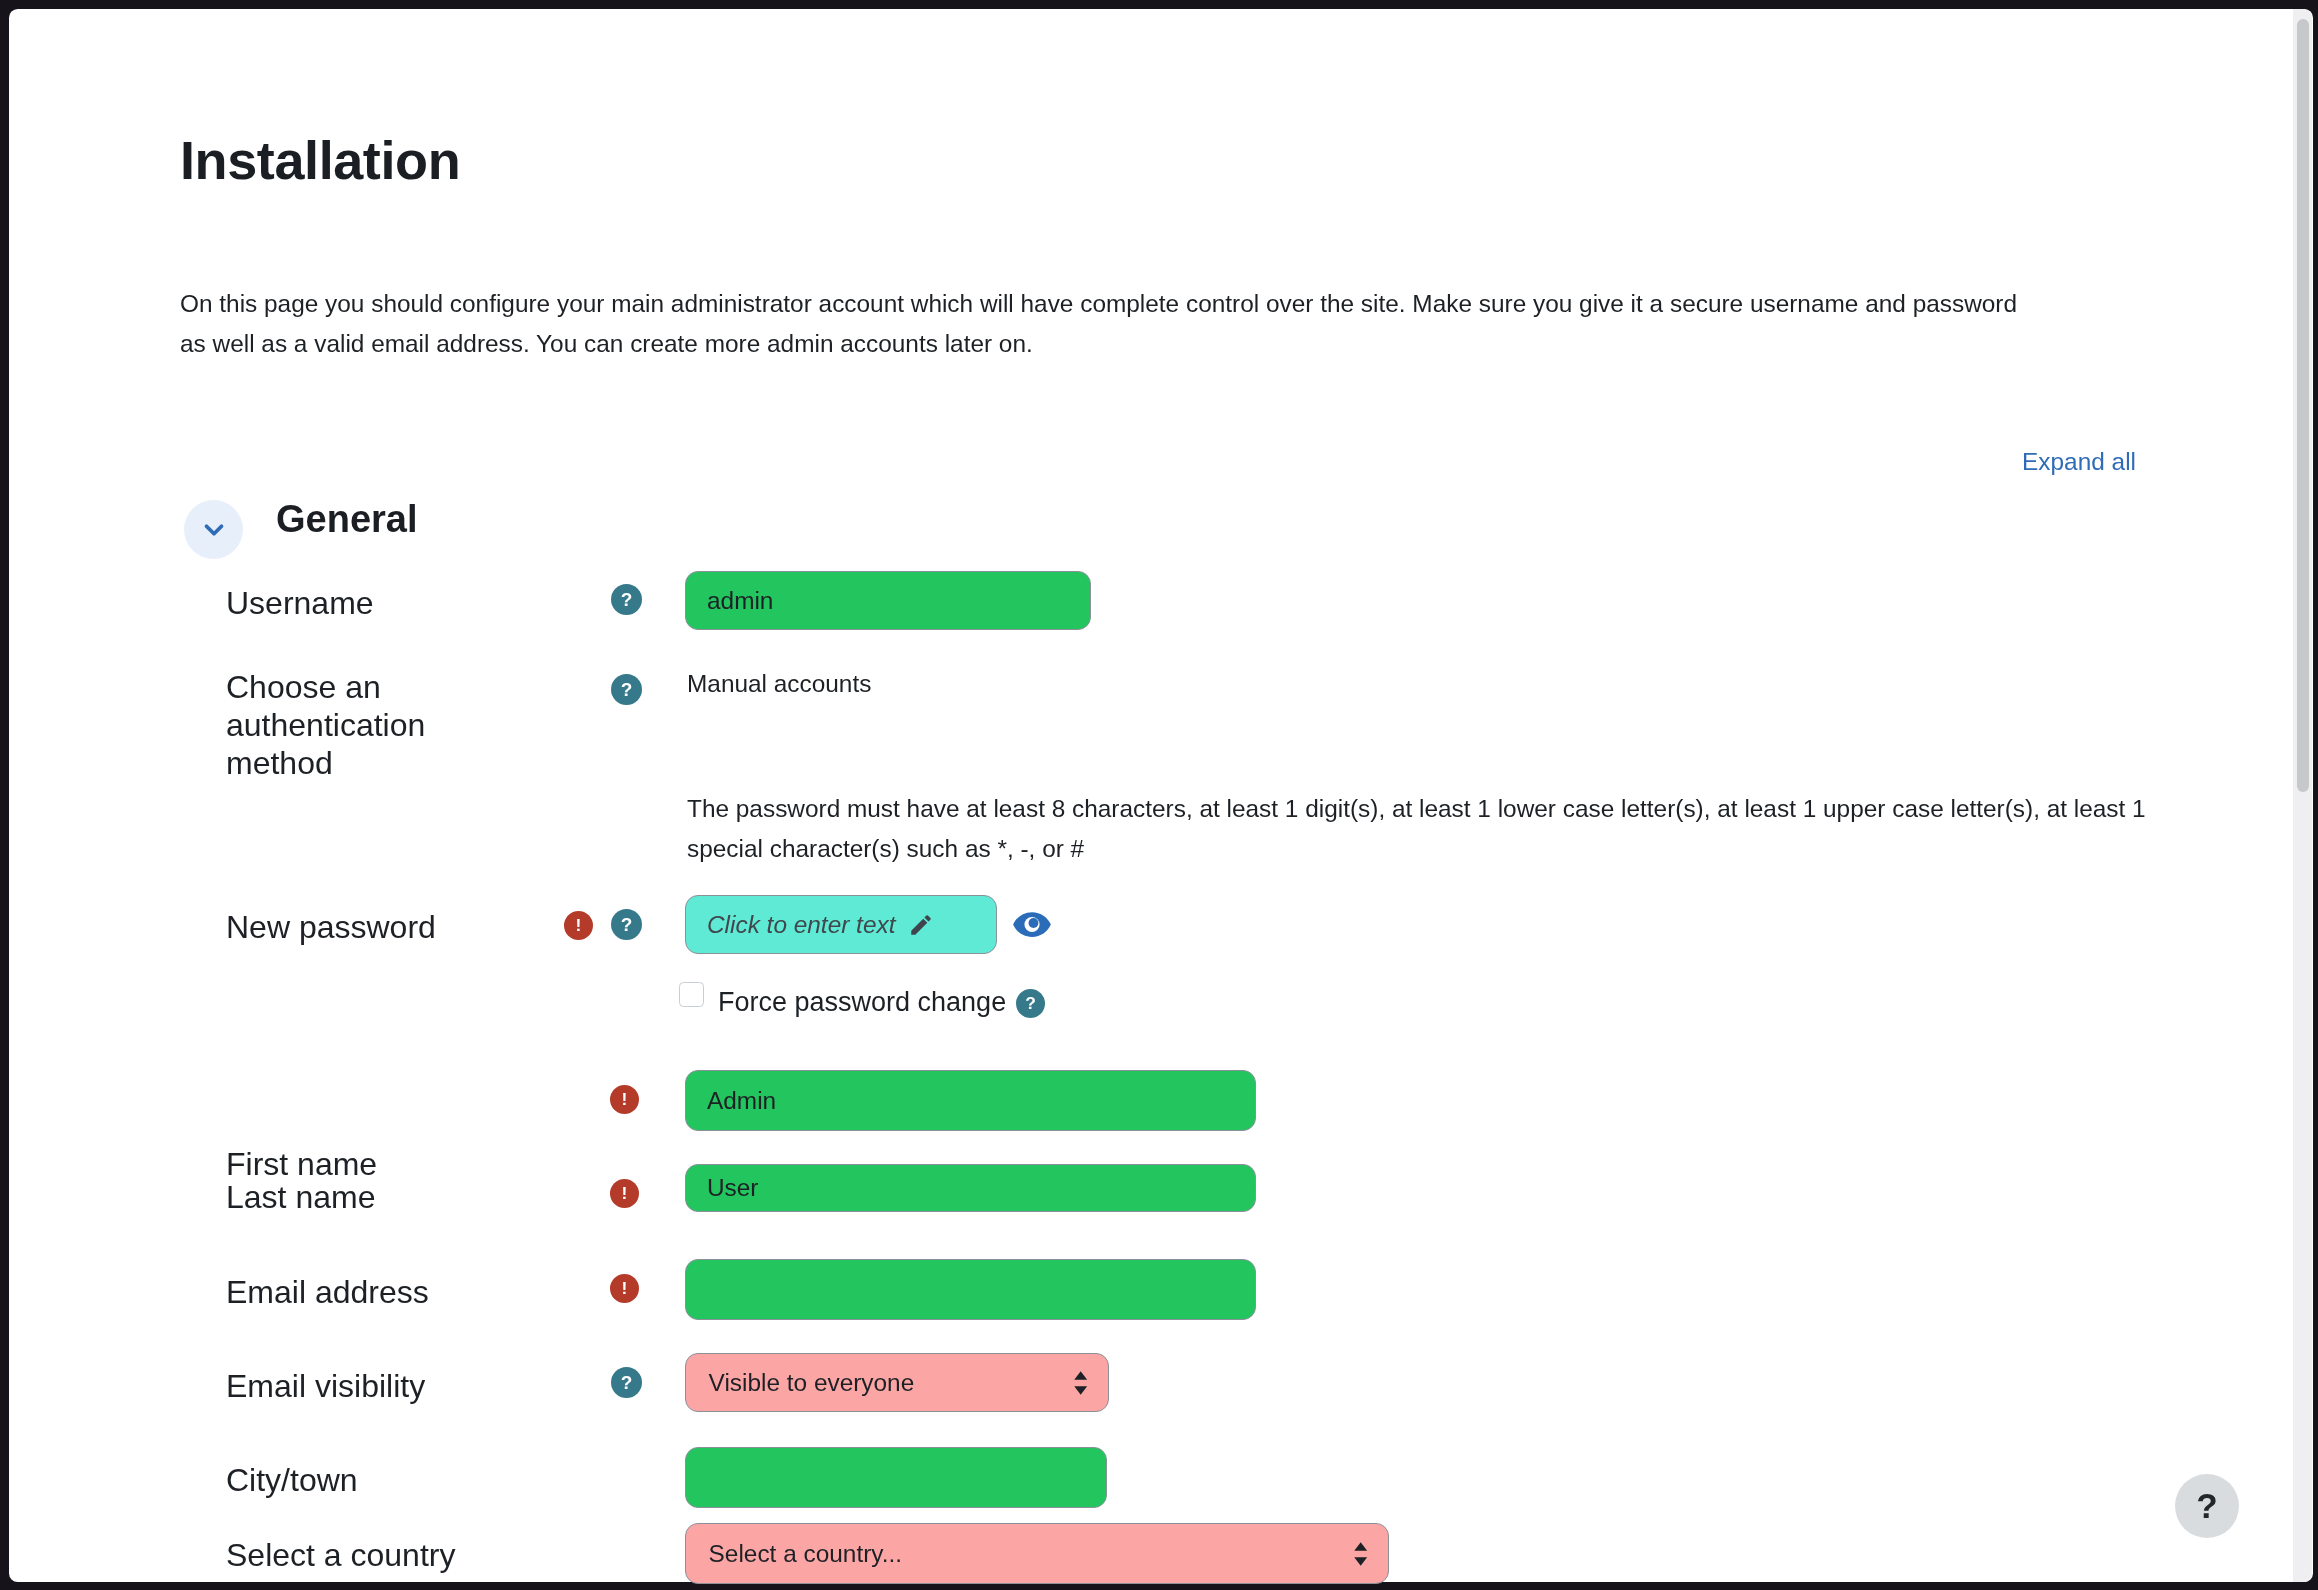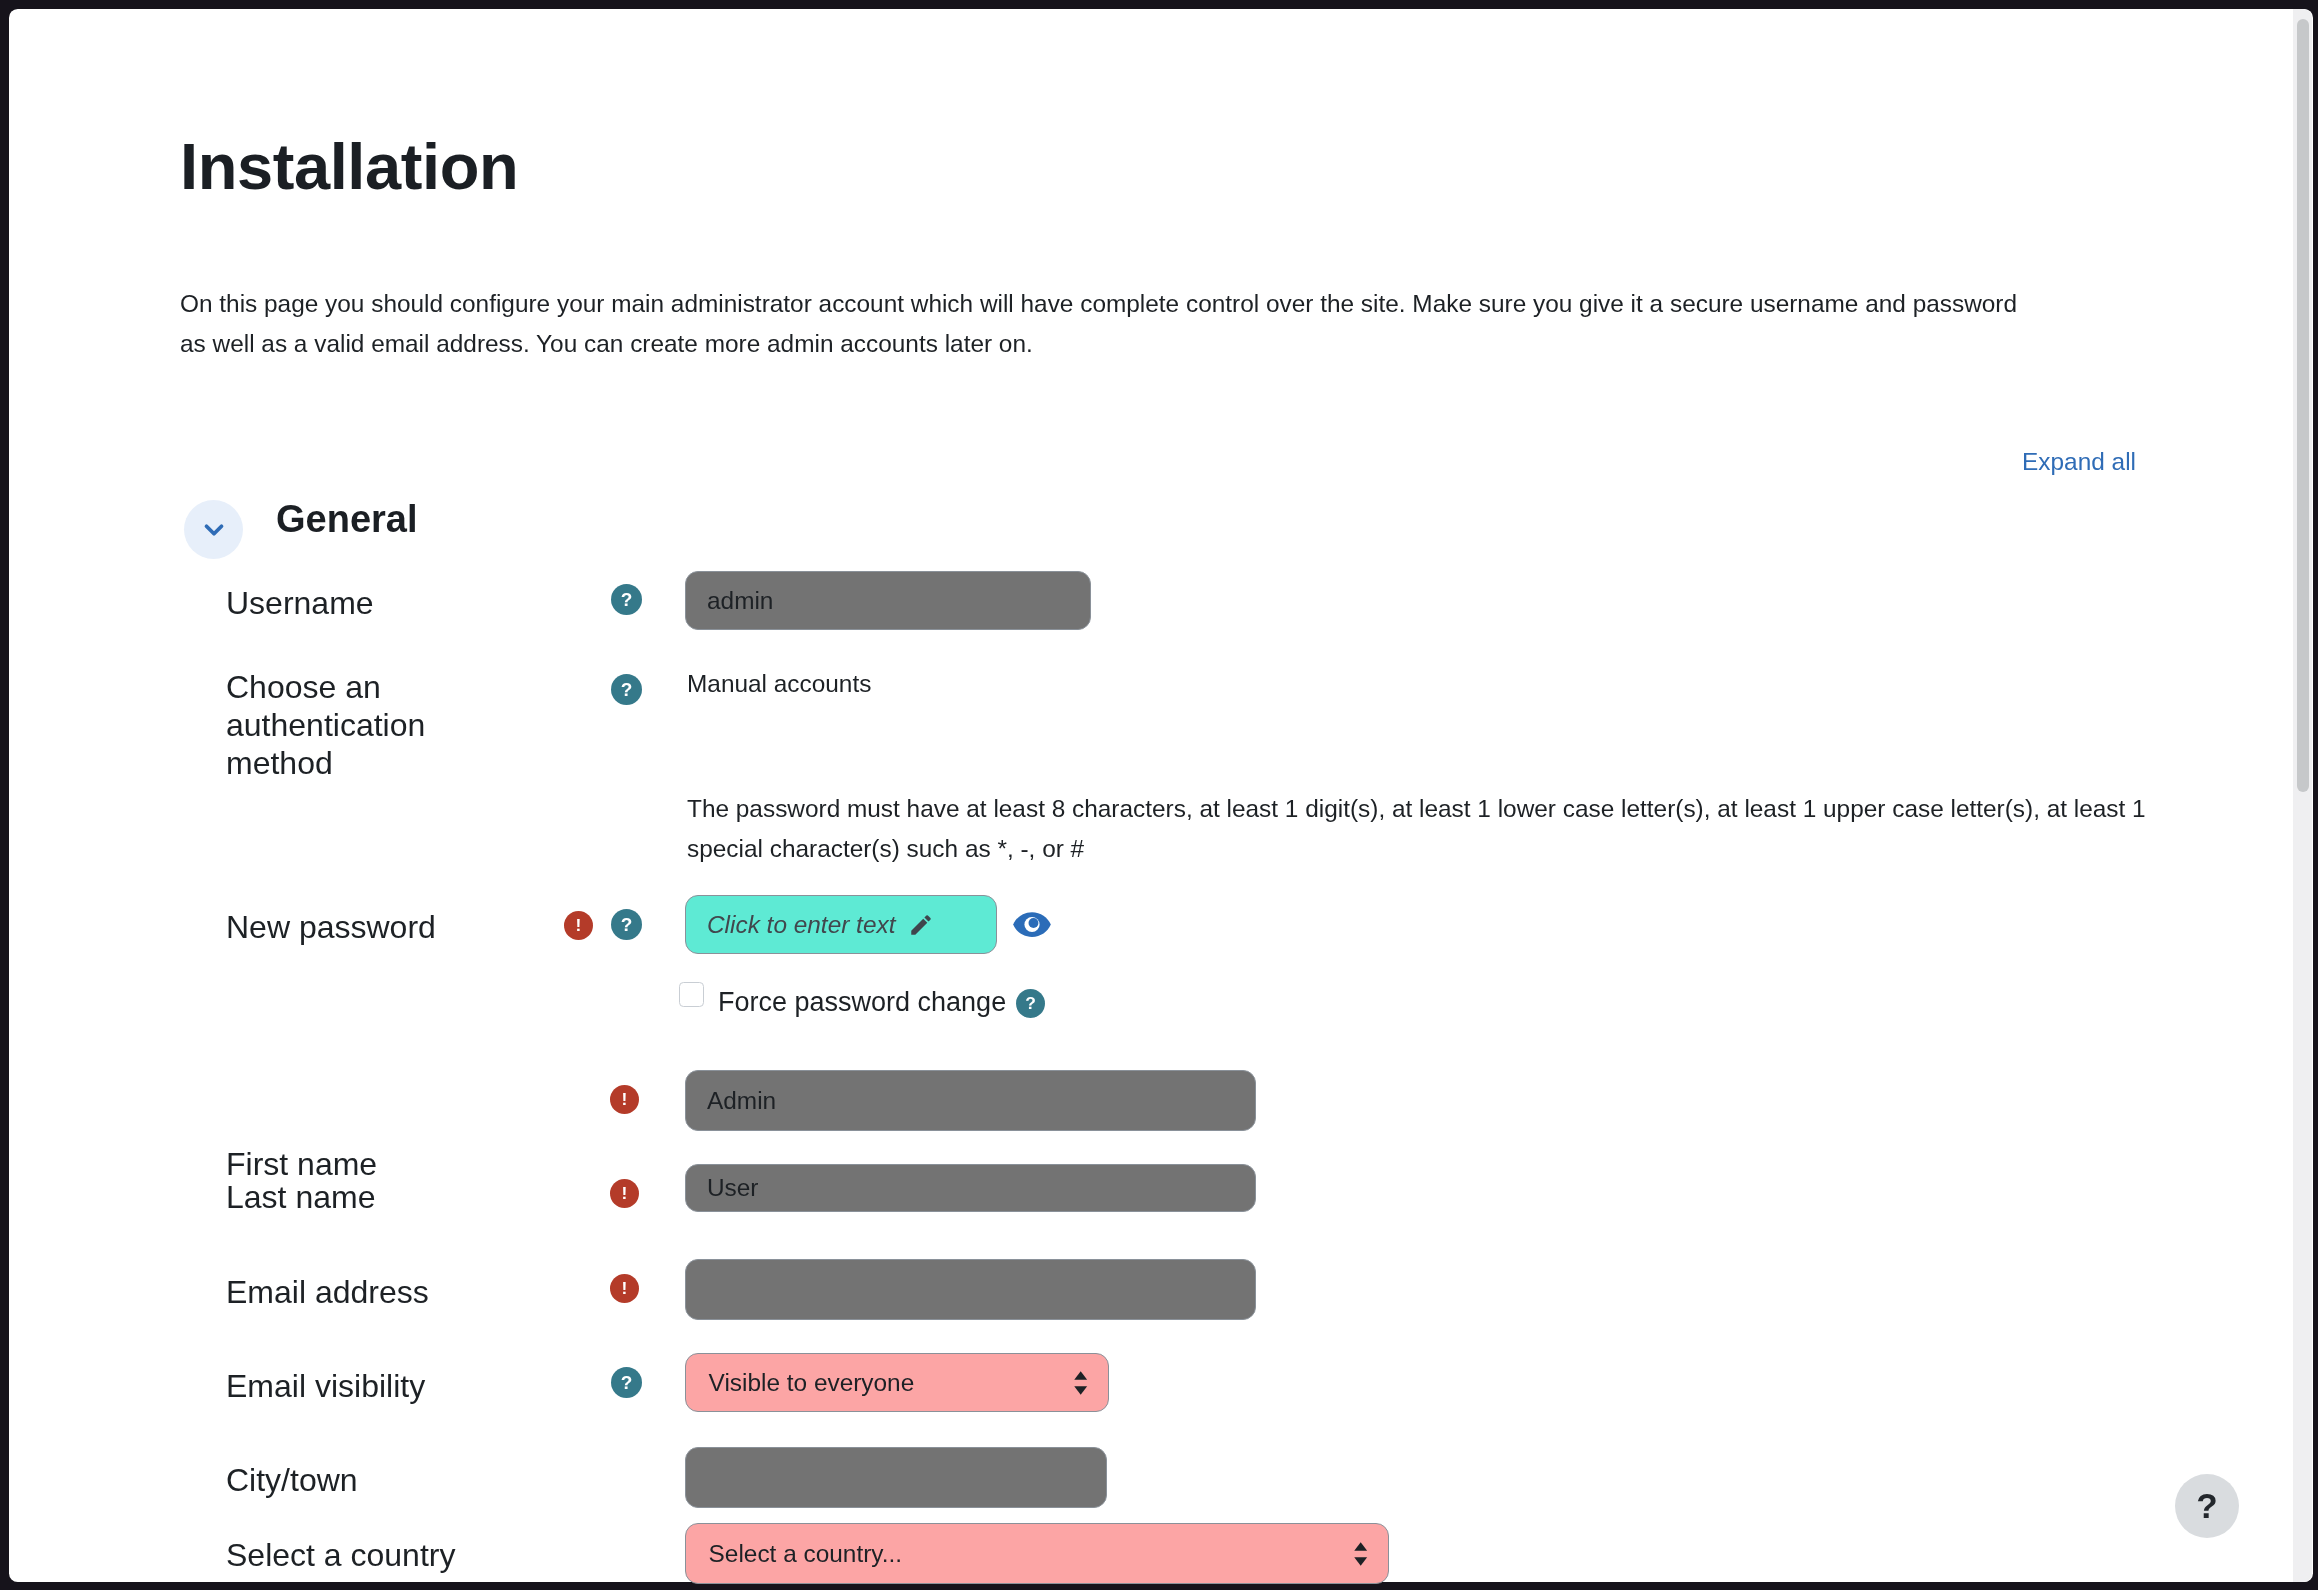--- a/index.html
+++ b/index.html
@@ -24,21 +24,21 @@
     border-top-right-radius: 8.7px; border-bottom-right-radius: 8.7px;
   }
   .scroll-thumb {
     position: absolute; left: 3.5px; top: 10.5px;
     width: 12.2px; height: 773px;
     background: #c6c8ca; border-radius: 6.1px;
   }
   
   .page-title {
     position: absolute; left: 180px; top: 129px;
-    font-size: 65px; font-weight: 700; color: #1b1f24; letter-spacing: -0.4px;
+    font-size: 54px; font-weight: 700; color: #1b1f24; letter-spacing: -0.4px;
   }
   .intro {
     position: absolute; left: 180px; top: 284px; width: 1855px;
     font-size: 24.4px; line-height: 40px; color: #1d2125;
   }
   .expand-all {
     position: absolute; top: 448px; right: 183px;
     font-size: 24.4px; color: #2f6cb6; text-decoration: none; cursor: pointer;
   }
   .collapse-btn {
@@ -50,21 +50,21 @@
   .section-title {
     position: absolute; left: 276px; top: 498px;
     font-size: 38px; font-weight: 700; color: #1b1f24;
   }
   
   .flabel { position: absolute; left: 226px; font-size: 32px; line-height: 38px; color: #1d2125; }
   .txt {
     position: absolute; height: 59px;
     border: 1.7px solid #8a9199; border-radius: 13px;
     font-family: "Liberation Sans", sans-serif;
-    font-size: 24.4px; color: #1d2125; padding: 0 21px; background: #737373; outline: none;
+    font-size: 24.4px; color: #1d2125; padding: 0 21px; background: #22c55e; outline: none;
   }
   .selectbox {
     position: absolute; height: 59px;
     border: 1.7px solid #8a9199; border-radius: 13px; background: #fca5a5;
     display: flex; align-items: center; justify-content: space-between;
     padding: 0 19px 0 22.6px; font-size: 24.4px; color: #1d2125; cursor: pointer;
   }
   .help-ic {
     position: absolute; width: 31px; height: 31px; border-radius: 50%;
     background: #35798a; color: #ffffff; font-size: 19px; font-weight: 700;

